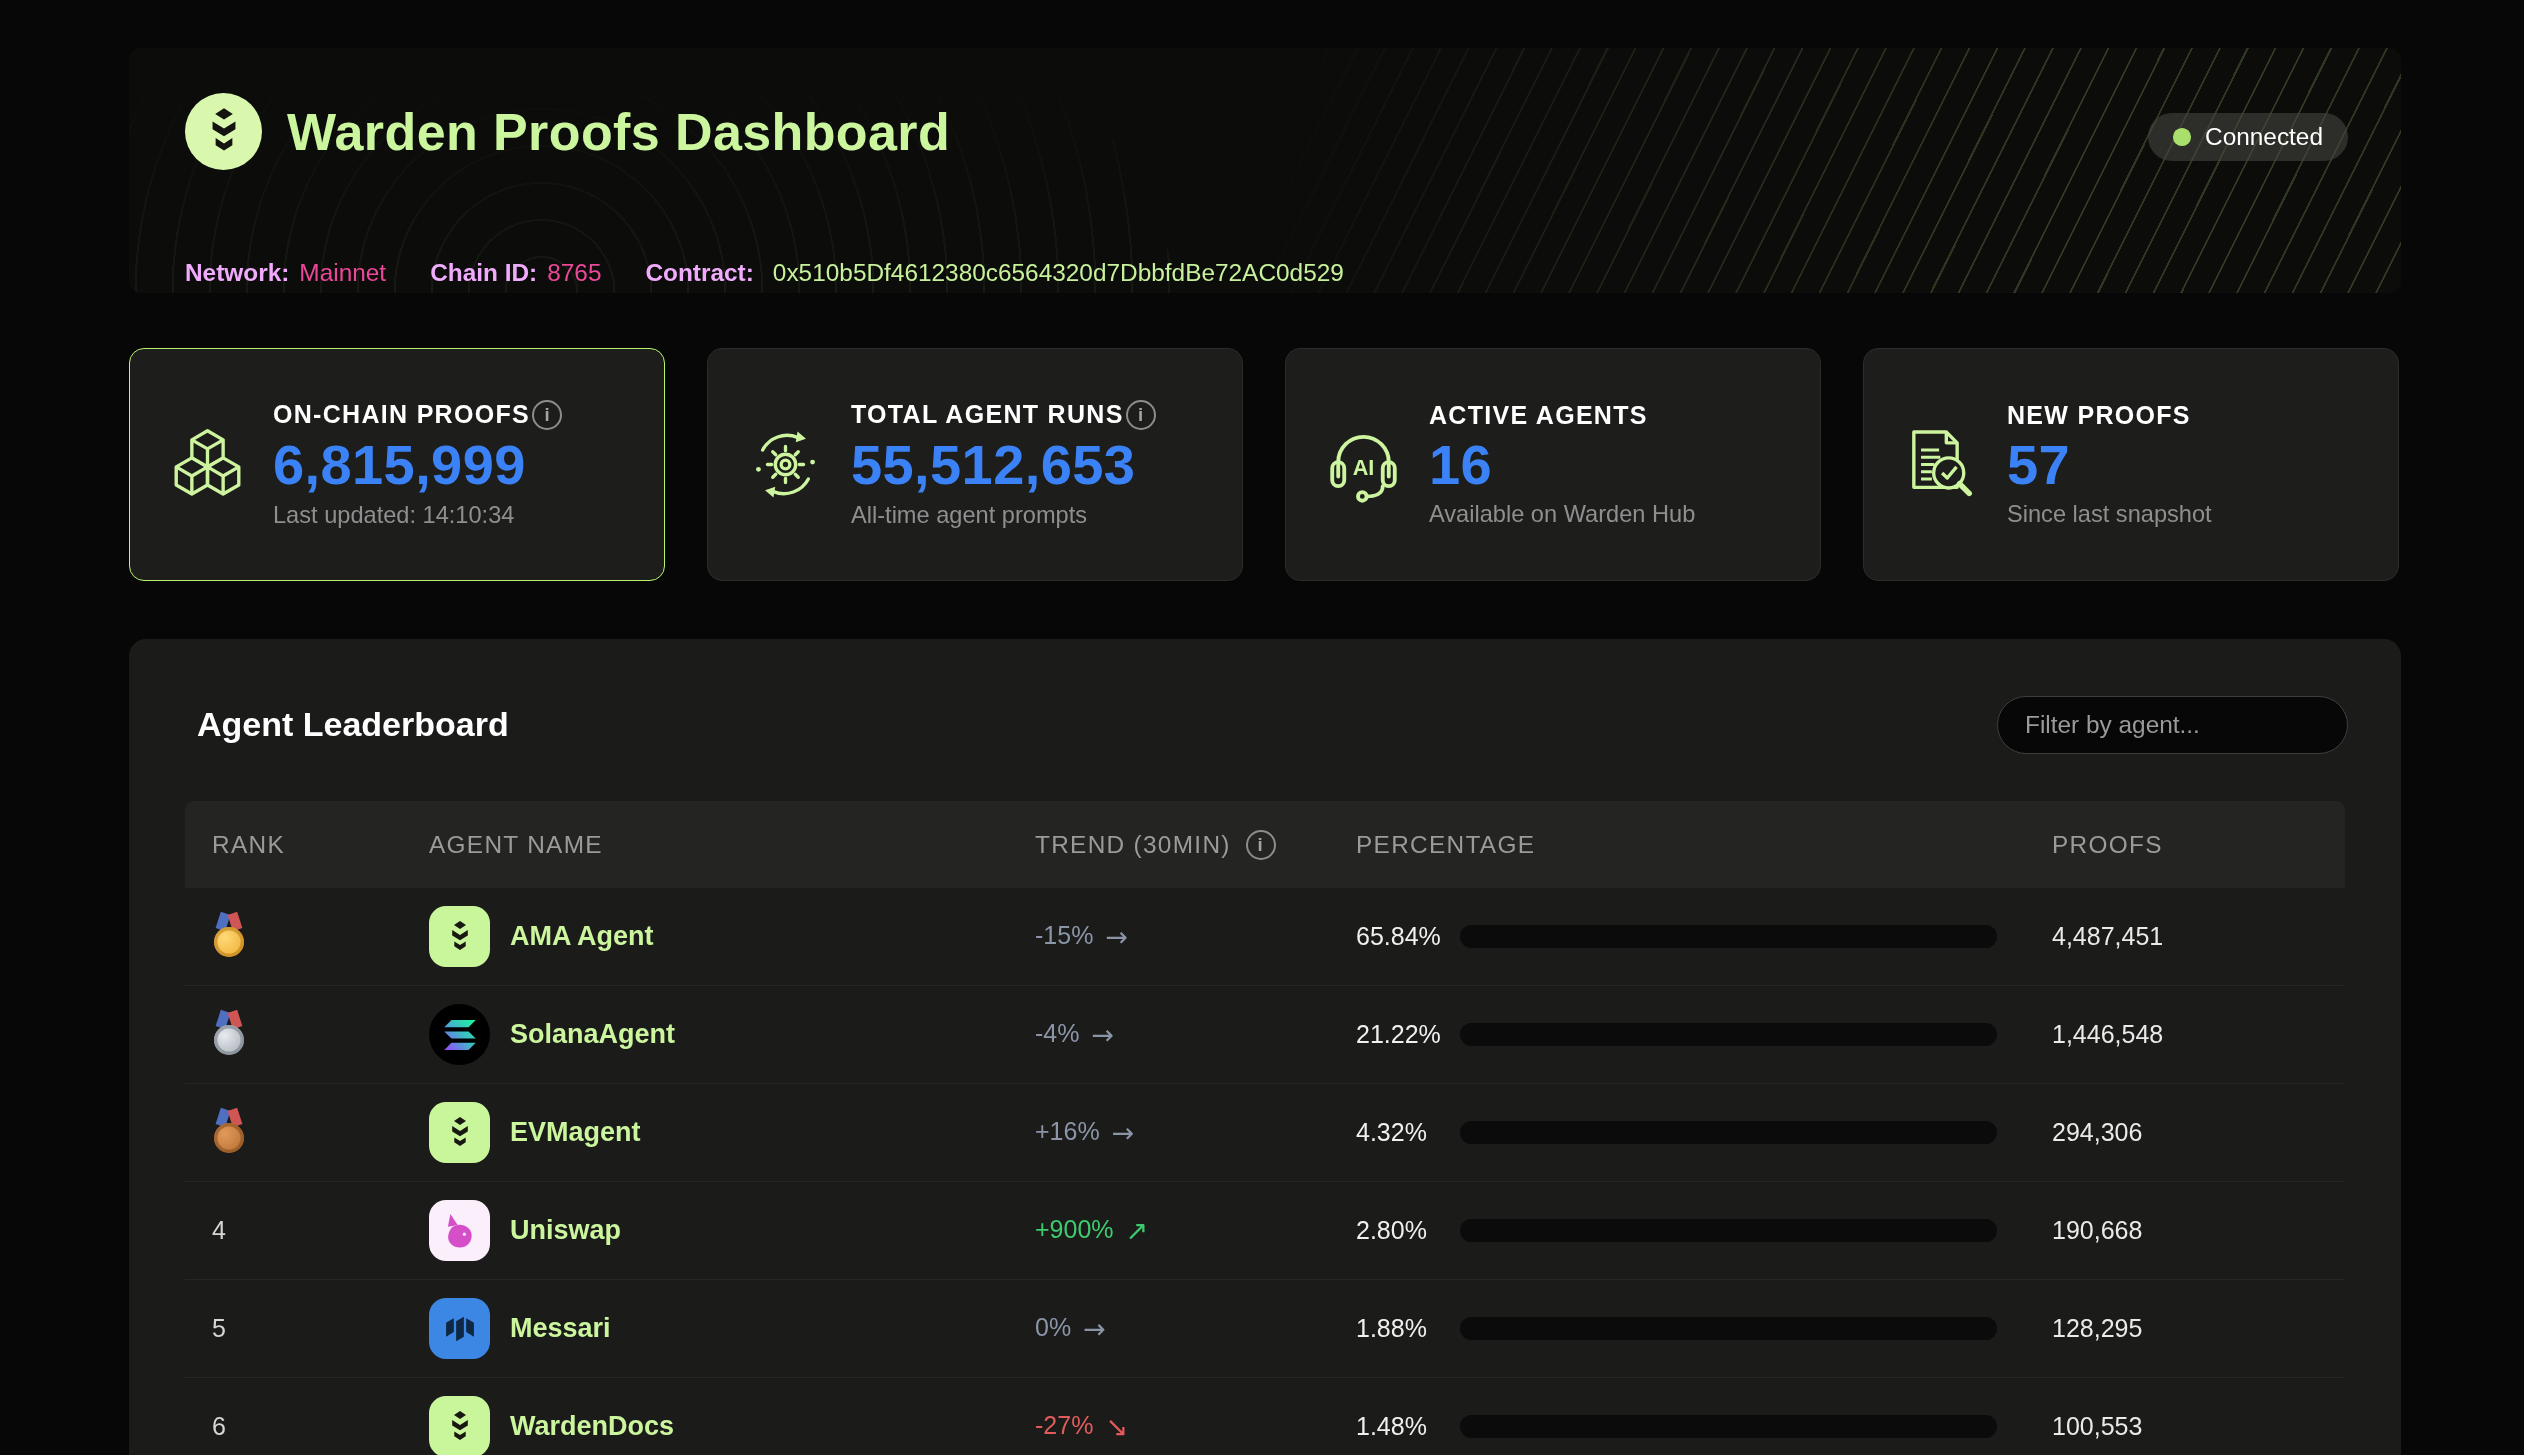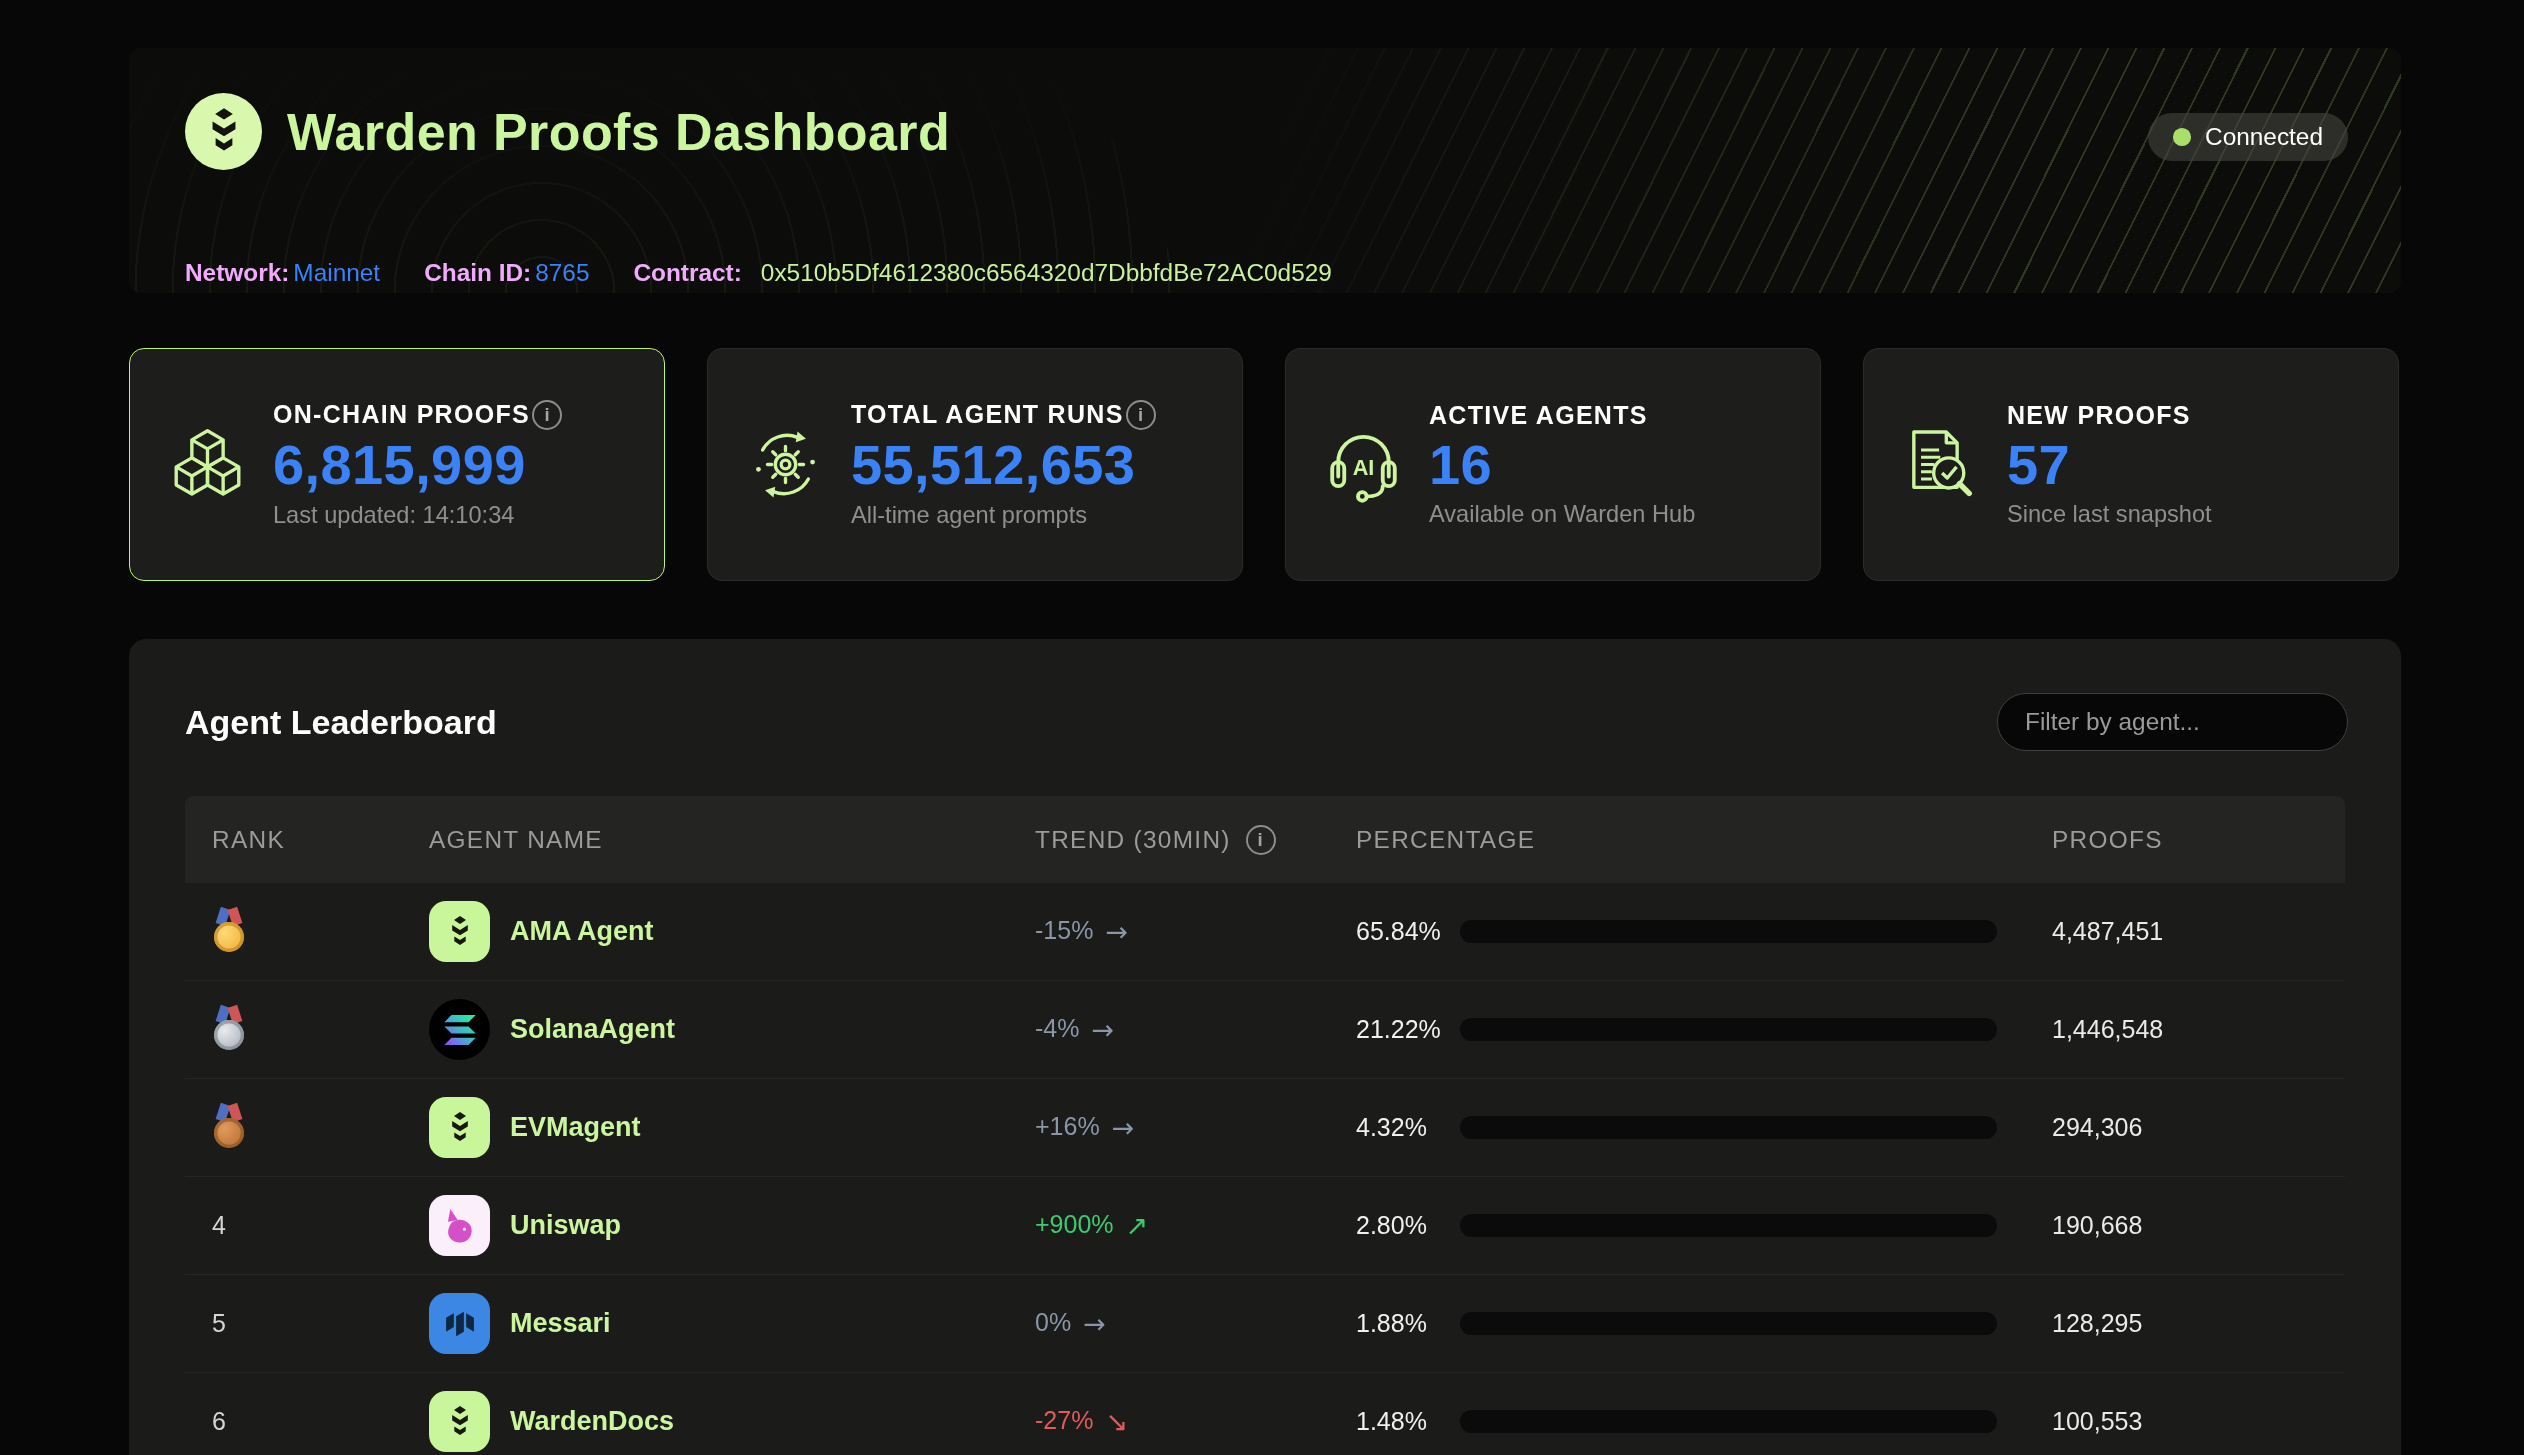--- a/index.html
+++ b/index.html
@@ -30,41 +30,41 @@
     -webkit-mask-image:linear-gradient(to top,#000 30%,transparent 85%);
     mask-image:linear-gradient(to top,#000 30%,transparent 85%);}
   .brand-row{position:absolute;left:56px;top:45px;display:flex;align-items:center;gap:25px;z-index:2}
   .logo{width:77px;height:77px;border-radius:50%;background:#d9f8ad;display:flex;align-items:center;justify-content:center;flex:none}
   h1{margin:0;font-size:52px;font-weight:700;color:var(--accent-green);letter-spacing:0.4px}
   .status-pill{position:absolute;right:53px;top:65px;height:48px;padding:0 25px;border-radius:24.4px;
     background:rgba(72,72,68,.55);display:flex;align-items:center;gap:14.3px;font-size:24.4px;color:#fff;z-index:2}
   .dot{width:17.7px;height:17.7px;border-radius:50%;background:var(--status-dot)}
   .meta-row{position:absolute;left:56px;top:211px;display:flex;gap:44px;font-size:24.4px;z-index:2;align-items:baseline}
   .meta b{font-weight:700;color:#f0abfc}
-  .muted{color:#3b82f6;margin-left:4px}
+  .muted{color:#ec4899;margin-left:10px}
   .contract-val{color:#c7f29b;margin-left:19px}
 
   
   .stats{position:absolute;left:129px;top:348px;display:flex;gap:42px}
   .card{width:536px;height:233px;background:#1d1d1c;border:1.7px solid #2c2c2a;border-radius:15px;
     display:flex;align-items:center;padding:0 25px 0 39px}
   .card.highlighted{border-color:#b9f46f}
   .card-icon{width:77px;height:77px;flex:none;margin-right:27px}
   .card-label-row{display:flex;align-items:flex-start;gap:2px}
   .card-label{font-size:25px;font-weight:600;letter-spacing:1.3px;color:#fff}
   .info-circle{width:30px;height:30px;border:2.1px solid #8d8d8d;border-radius:50%;color:#a5a5a5;
     font-size:18.5px;font-weight:600;display:flex;align-items:center;justify-content:center;flex:none;font-style:normal}
   .info-circle::before{content:"i"}
   .card-value{font-size:56px;font-weight:700;color:#3b82f6;margin:6.7px 0 8.4px;letter-spacing:0.4px;line-height:1}
   .card-sub{font-size:23.6px;color:#8f8f8f}
 
   
   .panel{position:absolute;left:129px;top:639px;width:2272px;height:842px;background:#1b1b1a;border-radius:17px}
   .panel-head{display:flex;justify-content:space-between;align-items:center;padding:54px 53px 0 56px}
-  h2{margin:0;font-size:34px;font-weight:700;color:#fff}
+  h2{margin:12px;font-size:34px;font-weight:700;color:#fff}
   .filter{width:351px;height:58px;background:#070707;border:1.7px solid #3f3f3f;border-radius:29.5px;
     color:#eee;padding:8px 27px;font-size:24.4px;outline:none;font-family:inherit}
   .filter::placeholder{color:#9a9a9a}
 
   .table-wrap{margin:45px 56px 0}
   .thead,.trow{display:grid;grid-template-columns:244px 606px 321px 696px 1fr;align-items:center}
   .thead{height:87px;background:#242423;border-radius:8.4px 8.4px 0 0;color:#9b9b9b;
     font-size:24.4px;letter-spacing:1.3px;font-weight:500}
   .th-rank,.cell-rank{padding-left:27px}
   .th-trend{display:flex;align-items:center;gap:15px}

